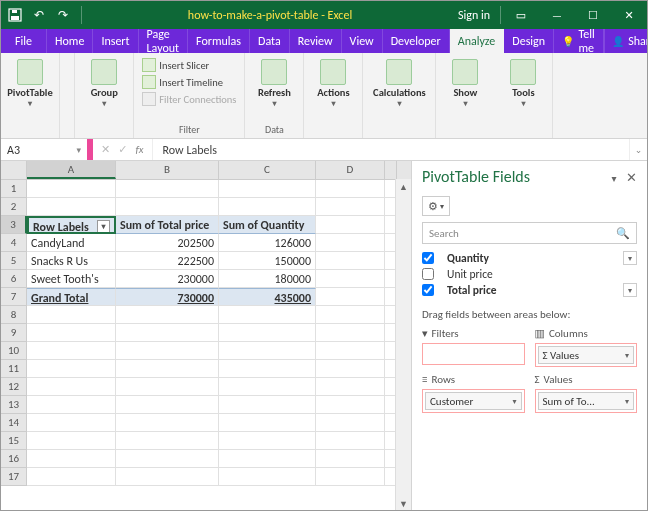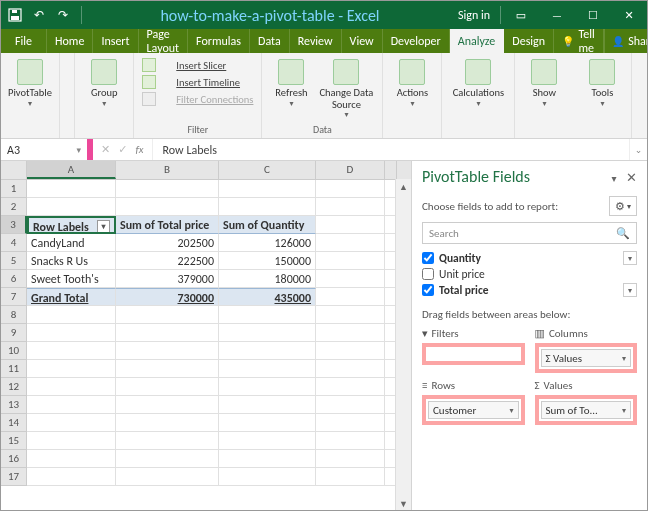--- a/index.html
+++ b/index.html
@@ -1,44 +1,44 @@
 <!DOCTYPE html>
 <html><head>
 <meta charset="utf-8">
 <style>
   * { box-sizing: border-box; margin: 0; padding: 0; font-family: "Segoe UI", Calibri, Arial, sans-serif; }
   body { width: 648px; height: 511px; background: #fff; overflow: hidden; font-size: 12px; color: #333; border:1px solid #999;}
   
   .titlebar { height: 28px; background: #0e6837; display: flex; align-items: center; color: #fff; }
   .qat { display: flex; gap: 8px; padding: 0 6px; align-items:center;}
   .qat .qicon { width: 16px; height: 16px; display:flex;align-items:center;justify-content:center;font-size:12px;color:#fff;}
-  .title-text { flex: 1; text-align: center; font-size: 16px; color: #7dd3fc; white-space:nowrap; overflow:hidden;}
+  .title-text { flex: 1; text-align: center; font-size: 12px; color: #fde047; white-space:nowrap; overflow:hidden;}
   .winbtns { display:flex; gap:0; }
   .winbtn { width:36px; height:28px; display:flex;align-items:center;justify-content:center;font-size:11px;color:#fff;}
   .signin { padding:0 8px; font-size:12px;}
   .sep { width:1px; height:18px; background:rgba(255,255,255,0.3); margin:0 2px;}
   
-  .tabs { height: 24px; background:#4d7c0f; display:flex; color:#fff; font-size:12px; align-items:stretch;}
+  .tabs { height: 24px; background:#6d28d9; display:flex; color:#fff; font-size:12px; align-items:stretch;}
   .tab { padding:0 8px; display:flex;align-items:center; border-right:1px solid rgba(255,255,255,0.15); cursor:default;}
   .tab.file { padding:0 14px;}
   .tab.active { background:#f3f3f3; color:#217346;}
   .tab.tellme::before { content:"💡"; font-size:10px; margin-right:4px;}
   .tab.share::before { content:"👤"; font-size:10px; margin-right:3px;}
   .tab.share { margin-left:auto; border-left:1px solid rgba(255,255,255,0.15);}
   
   .ribbon { height: 86px; background:#f3f3f3; border-bottom:1px solid #d4d4d4; display:flex; }
   .rgroup { border-right:1px solid #e0e0e0; padding:2px 6px 0 6px; display:flex; flex-direction:column; }
   .rgroup .btns { display:flex; gap:2px; flex:1;}
   .rgroup .glabel { text-align:center; font-size:10px; color:#666; padding:2px 0;}
   .bigbtn { width:46px; display:flex; flex-direction:column; align-items:center; padding-top:4px; gap:2px;}
   .bigbtn .ic { width:26px; height:26px; background:#d9ead3; border:1px solid #9ccc9c; border-radius:2px;}
-  .bigbtn .lbl { font-size:10.5px; text-align:center; line-height:1.1;}
+  .bigbtn .lbl { font-size:10.5px; text-align:center; line-height:1.1;font-weight:bold;}
   .bigbtn .dd::after { content:"▾"; font-size:8px; display:block; color:#666;}
   .filteritems { display:flex; flex-direction:column; gap:1px; padding-top:2px; font-size:10.5px; color:#444;}
-  .fi { display:flex; align-items:center; gap:20px; padding:1px 2px;text-decoration:underline;}
+  .fi { display:flex; align-items:center; gap:3px; padding:1px 2px;}
   .fi .fic { width:14px; height:14px; background:#e2f0d9; border:1px solid #a9d08e;}
   .fi.disabled { color:#aaa;}
   .fi.disabled .fic{ background:#eee;border-color:#ccc;}
   
   .fbar { height:22px; border-bottom:1px solid #d4d4d4; display:flex; align-items:stretch; background:#fff;}
   .namebox { width:92px; border-right:6px solid #ec4899; display:flex; align-items:center; padding:0 6px; font-size:12px; justify-content:space-between;}
   .namebox .nbdd { color:#888; font-size:9px;}
   .fxbtns { display:flex; align-items:center; gap:8px; padding:0 8px; color:#bbb; border-right:1px solid #eee;}
   .fxbtn { font-size:11px;}
   .fxlabel { font-style:italic; color:#888;}
@@ -67,28 +67,28 @@
   .vscroll .up,.vscroll .down{height:16px;text-align:center;font-size:9px;color:#666;line-height:16px;}
   
   .pane { width:236px; border-left:1px solid #d4d4d4; background:#fff; display:flex; flex-direction:column; padding:6px 10px 0 10px;}
   .pane-hdr { display:flex; align-items:center; justify-content:space-between; color:#217346; font-size:16px; padding-bottom:4px;}
   .pane-hdr .pclose{ color:#666; font-size:13px;}
   .pane-hdr .pdd{ color:#666; font-size:10px; margin-right:6px;}
   .choose { display:flex; align-items:center; justify-content:space-between; font-size:11px; color:#555; margin:6px 0;}
   .gearbtn { width:28px; height:20px; border:1px solid #ccc; display:flex;align-items:center;justify-content:center;gap:2px;font-size:11px;color:#555;}
   .searchbox { border:1px solid #ccc; height:22px; display:flex; align-items:center; padding:0 6px; color:#888; font-size:11px; justify-content:space-between;}
   .fieldlist { border:0; margin-top:6px;}
-  .fld { display:flex; align-items:center; gap:5px; font-size:11.5px; padding:1px 0;}
+  .fld { display:flex; align-items:center; gap:13px; font-size:11.5px; padding:1px 0;}
   .fld input{ width:12px;height:12px;}
   .fld .fdd { margin-left:auto; width:14px;height:14px;border:1px solid #ccc; font-size:8px; text-align:center; line-height:12px; color:#666;}
   .bold{font-weight:600;}
   .dragtxt { font-size:11px; color:#555; margin:10px 0 6px 0;}
   .areas { display:grid; grid-template-columns:1fr 1fr; gap:6px 10px;}
   .area .alabel { font-size:11px; color:#555; display:flex;align-items:center;gap:4px; margin-bottom:3px;}
-  .area .abox { border:4px solid #fca5a5; min-height:22px; background:#fff; font-size:11px; padding:2px;}
+  .area .abox { border:1px solid #fca5a5; min-height:22px; background:#fff; font-size:11px; padding:2px;}
   .abox .chip { border:1px solid #ccc; background:#f7f7f7; padding:0 4px; height:18px; display:flex;align-items:center;justify-content:space-between;}
   .chip .cdd{font-size:8px;color:#666;}
   svg{display:block;}
 </style>
 </head>
 <body>
 
 <div class="titlebar">
   <div class="qat">
     <span class="qicon">
@@ -173,24 +173,20 @@
   </div>
       <div class="glabel">Filter</div>
     </div>
 
   <div class="rgroup">
       <div class="btns">
     <div class="bigbtn">
           <div class="ic"></div>
           <div class="lbl dd">Refresh</div>
         </div>
-    <div class="bigbtn" style="width:60px">
-          <div class="ic"></div>
-          <div class="lbl dd">Change Data Source</div>
-        </div>
   </div>
       <div class="glabel">Data</div>
     </div>
 
   <div class="rgroup">
       <div class="btns">
     <div class="bigbtn">
           <div class="ic"></div>
           <div class="lbl dd">Actions</div>
         </div>
@@ -290,21 +286,21 @@
           <div class="rh">5</div>
         <div class="cell cA">Snacks R Us</div>
         <div class="cell cB num">222500</div>
         <div class="cell cC num">150000</div>
         <div class="cell cD"></div>
           <div class="cell cE"></div>
         </div>
       <div class="row">
           <div class="rh">6</div>
         <div class="cell cA">Sweet Tooth's</div>
-        <div class="cell cB num">379000</div>
+        <div class="cell cB num">230000</div>
         <div class="cell cC num">180000</div>
         <div class="cell cD"></div>
           <div class="cell cE"></div>
         </div>
       <div class="row">
           <div class="rh">7</div>
         <div class="cell cA pivot-total">Grand Total</div>
         <div class="cell cB pivot-total num">730000</div>
         <div class="cell cC pivot-total num">435000</div>
         <div class="cell cD"></div>
@@ -399,21 +395,20 @@
 
   <div class="pane">
     <div class="pane-hdr">
       <span>PivotTable Fields</span>
       <span>
         <span class="pdd">▾</span>
         <span class="pclose">✕</span>
       </span>
     </div>
     <div class="choose">
-      <span>Choose fields to add to report:</span>
       <span class="gearbtn">
           <span>⚙</span>
           <span style="font-size:8px;">▾</span>
         </span>
     </div>
     <div class="searchbox">
       <span>Search</span>
       <span>🔍</span>
     </div>
     <div class="fieldlist">

